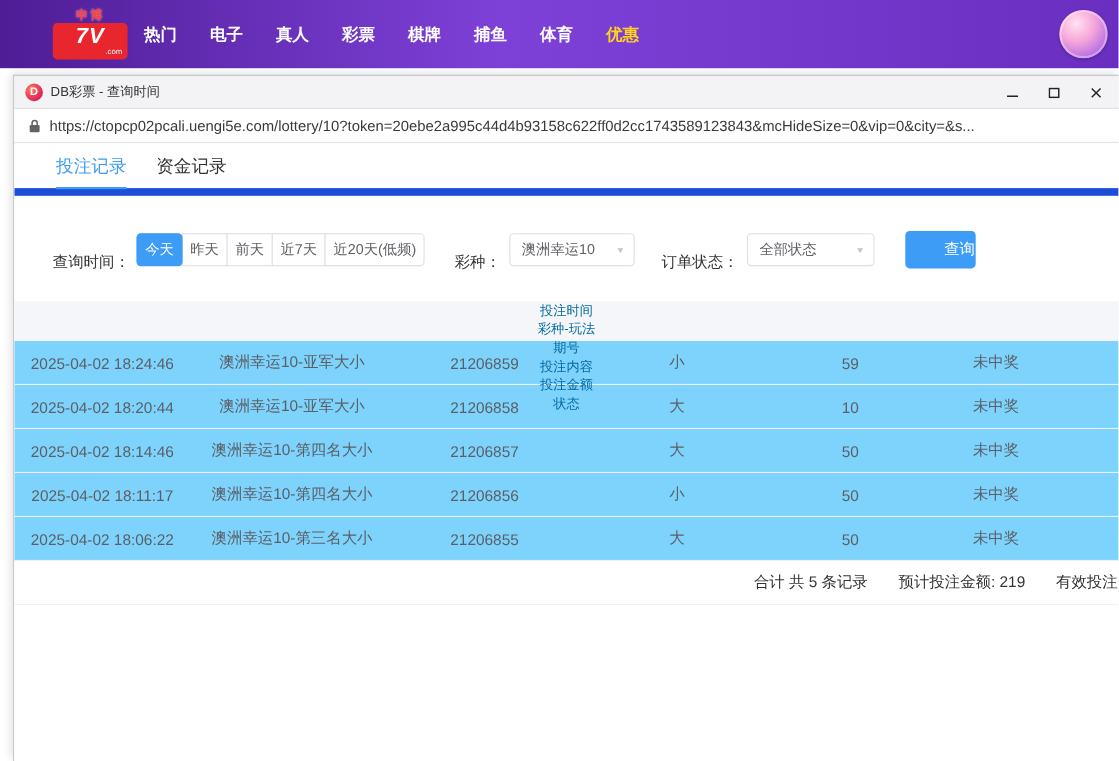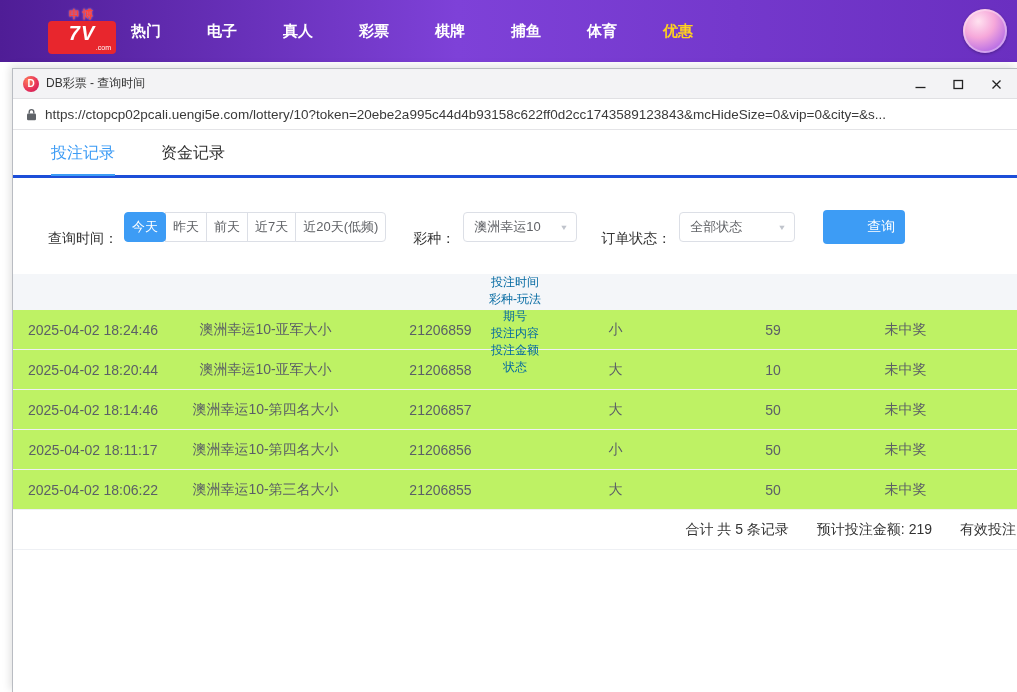--- a/index.html
+++ b/index.html
@@ -13,21 +13,21 @@
   .topbar {
     position:absolute; left:0; top:0; width:1017px; height:62px;
     background:linear-gradient(90deg,#4f1d96 0%,#7e41d8 45%,#6a2fc0 100%);
     display:flex; align-items:center;
   }
   .logo { margin-left:48px; width:68px; text-align:center; cursor:pointer; flex:none; }
   .logo-cn { font-size:11px; font-weight:700; color:#ff4038; letter-spacing:2px; line-height:13px; text-shadow:0 0 2px rgba(255,255,255,.6); }
   .logo-box { background:#e8262d; border-radius:4px; padding:2px 5px 3px; color:#fff; line-height:1; }
   .logo-7v { font-size:20px; font-weight:800; font-style:italic; letter-spacing:1px; }
   .logo-com { font-size:7px; text-align:right; margin-top:1px; }
-  .nav { display:flex; margin-left:6px; gap:28px; align-items:center; }
+  .nav { display:flex; margin-left:6px; gap:12px; align-items:center; }
   .nav-item { color:#fff; font-size:15px; font-weight:700; padding:6px 9px; cursor:pointer; white-space:nowrap; }
   .nav-item.highlight { color:#ffd21e; }
   .avatar {
     position:absolute; right:10px; top:9px; width:44px; height:44px; border-radius:50%;
     background:radial-gradient(circle at 35% 28%, #ffe2f0 0%, #f6a8da 38%, #b46ae6 78%, #7c3fd2 100%);
     box-shadow:inset 0 0 0 2px rgba(255,255,255,.35), 0 1px 3px rgba(0,0,0,.3);
     cursor:pointer;
   }
 
   
@@ -52,21 +52,21 @@
   .addressbar {
     height:31px; background:#fff; border-bottom:1px solid #e4e4e7;
     display:flex; align-items:center; padding:0 14px 0 13px; cursor:text;
   }
   .lock { flex:none; display:flex; }
   .url-text { font-size:13.5px; color:#3a3a3a; margin-left:8px; white-space:nowrap; overflow:hidden; flex:1; }
 
   
   .page { position:absolute; top:62px; left:0; right:0; bottom:0; background:#fff; overflow:hidden; }
 
-  .tabs { display:flex; gap:46px; padding-left:38px; height:47px; align-items:stretch; border-bottom:3px solid #1d4ed8; }
+  .tabs { display:flex; gap:27px; padding-left:38px; height:47px; align-items:stretch; border-bottom:7px solid #1d4ed8; }
   .tab { font-size:16px; color:#333; cursor:pointer; position:relative; display:flex; align-items:center; }
   .tab.active { color:#3d9cf5; }
   .tab.active::after { content:""; position:absolute; left:0; right:0; bottom:-1px; height:2px; background:#3d9cf5; }
 
   .filter-row { display:flex; align-items:center; margin:28px 0 0 35px; font-size:14px; color:#333; }
   .flabel { white-space:nowrap;margin-top:24px; }
   .ml27 { margin-left:27px; }
   .ml24 { margin-left:24px; }
   .btn-group { display:inline-flex; margin-left:6px; }
   .tbtn {
@@ -81,21 +81,21 @@
     display:inline-flex; align-items:center; justify-content:space-between;
     border:1px solid #dcdfe6; border-radius:4px; height:30px; padding:0 8px 0 10px;
     font-size:13px; color:#606266; background:#fff; cursor:pointer; margin-left:8px;
   }
   .select.lottery { width:114px; }
   .select.status  { width:116px; }
   .chev { color:#c0c4cc; font-size:9px; margin-left:6px; transform:scaleY(.85); }
 
   .table { margin-top:26px; }
   .thead { display:flex; height:36px; align-items:center; background:#f4f6f9; color:#0369a1; font-size:12px;flex-direction:column; }
-  .trow  { display:flex; height:40px; align-items:center; border-bottom:1px solid #eef0f4; color:#5b5f66; font-size:14px; background:#bef264; }
+  .trow  { display:flex; height:40px; align-items:center; border-bottom:1px solid #eef0f4; color:#5b5f66; font-size:14px; background:#7dd3fc; }
   .cell  { text-align:center; flex:none; overflow:hidden; white-space:nowrap; }
   .c0{width:160px}.c1{width:185px}.c2{width:165px}.c3{width:185px}.c4{width:130px}.c5{width:135px}
 
   .summary {
     display:flex; justify-content:flex-end; align-items:center; gap:28px;
     height:40px; border-bottom:1px solid #eef0f4; font-size:14px; color:#333;
     white-space:nowrap; overflow:hidden; padding-right:1px;
   }
 </style>
 </head>
@@ -178,21 +178,21 @@
         <span>澳洲幸运10</span>
         <span class="chev">▼</span>
       </div>
 
       <span class="flabel ml24">订单状态：</span>
       <div class="select status">
         <span>全部状态</span>
         <span class="chev">▼</span>
       </div>
 
-      <button class="query-btn" style="margin-left:28px;width:82px;height:34px;background:#3d9cf5;color:#fff;border:none;border-radius:4px;font-size:14px;cursor:pointer;font-family:'Liberation Sans',sans-serif;padding-left:34px;">查询</button>
+      <button class="query-btn" style="margin-left:28px;width:64px;height:34px;background:#3d9cf5;color:#fff;border:none;border-radius:4px;font-size:14px;cursor:pointer;font-family:'Liberation Sans',sans-serif;padding-left:34px;">查询</button>
     </div>
 
     <div class="table">
       <div class="thead">
         <div class="cell c0">投注时间</div>
         <div class="cell c1">彩种-玩法</div>
         <div class="cell c2">期号</div>
         <div class="cell c3">投注内容</div>
         <div class="cell c4">投注金额</div>
         <div class="cell c5">状态</div>

